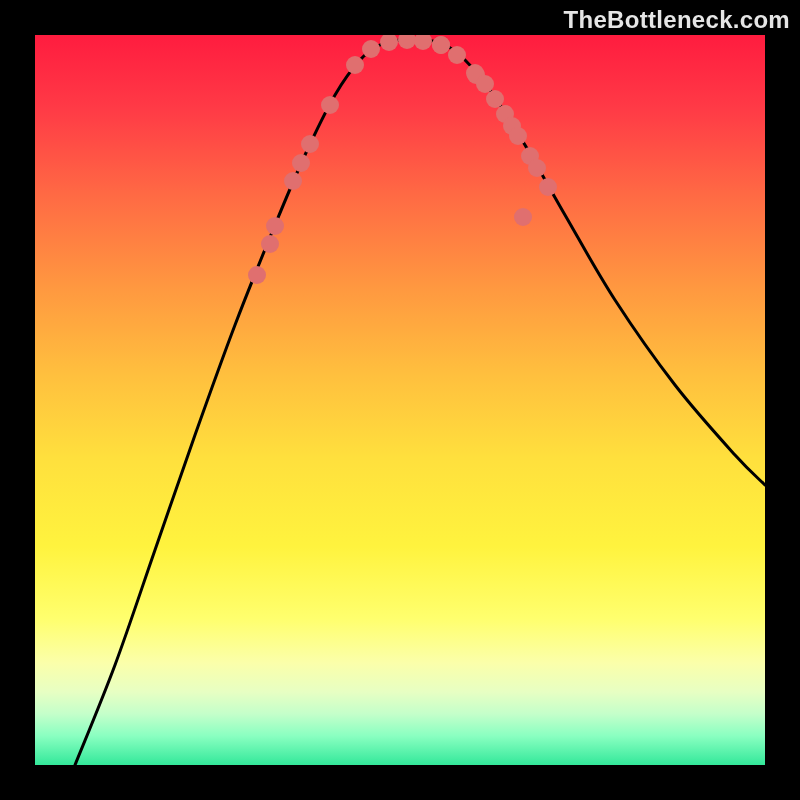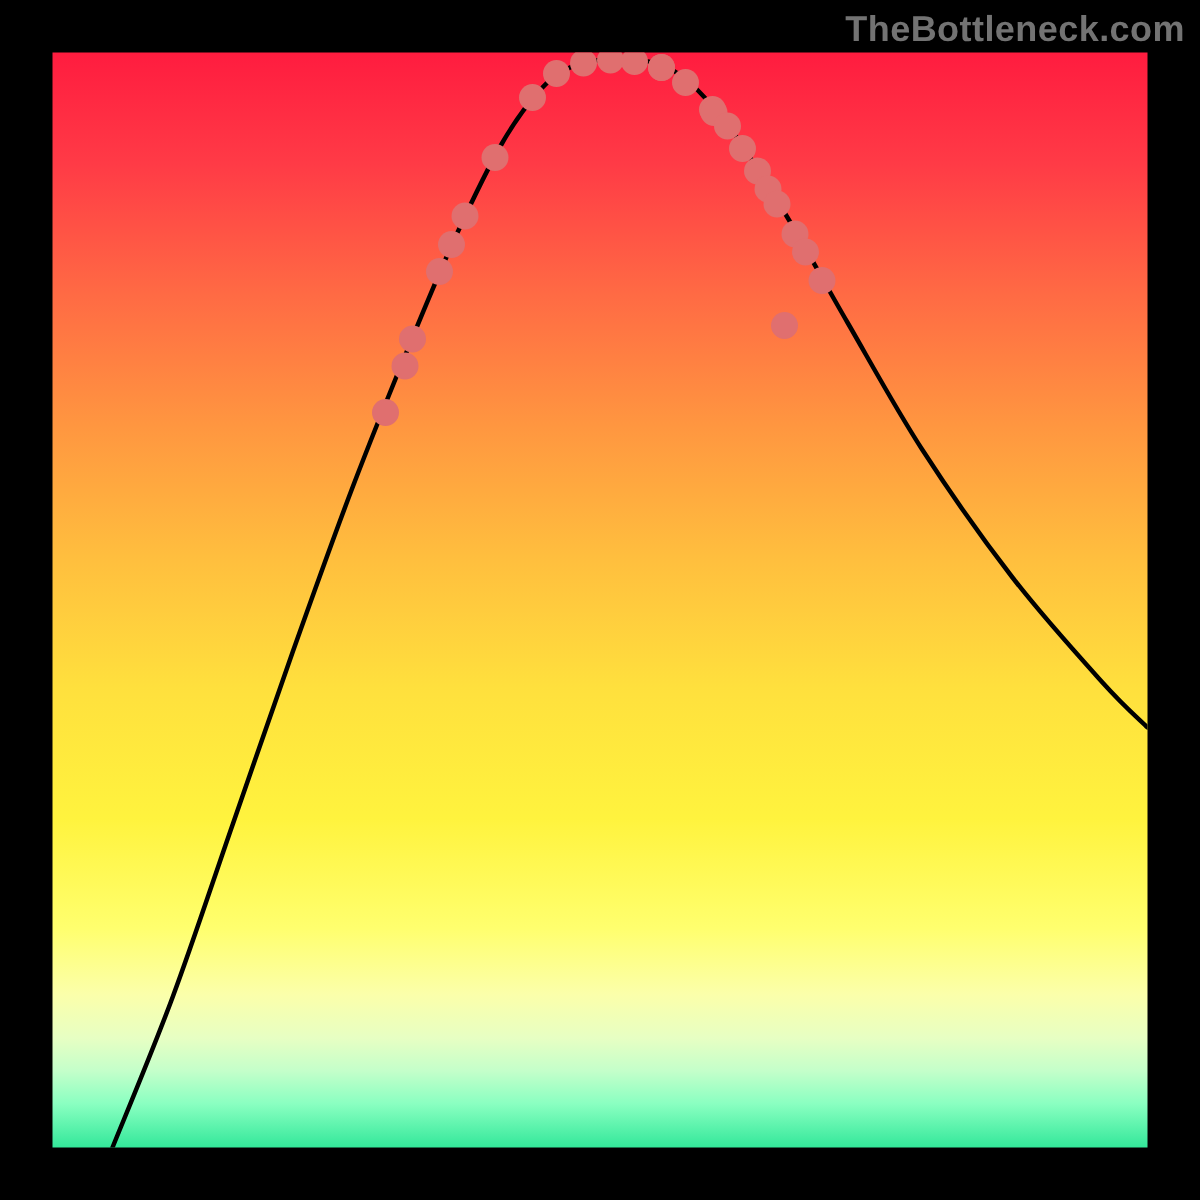--- a/index.html
+++ b/index.html
@@ -41,21 +41,21 @@
       #33e89a 100%
     );
   }
   .watermark {
     position: absolute;
     top: 6px;
     right: 10px;
     font-family: Arial, Helvetica, sans-serif;
     font-size: 24px;
     font-weight: bold;
-    color: #737373;
+    color: #e5e5e5;
     letter-spacing: 0.3px;
   }
   svg {
     position: absolute;
     left: 0;
     top: 0;
   }
 </style>
 </head>
 <body>

